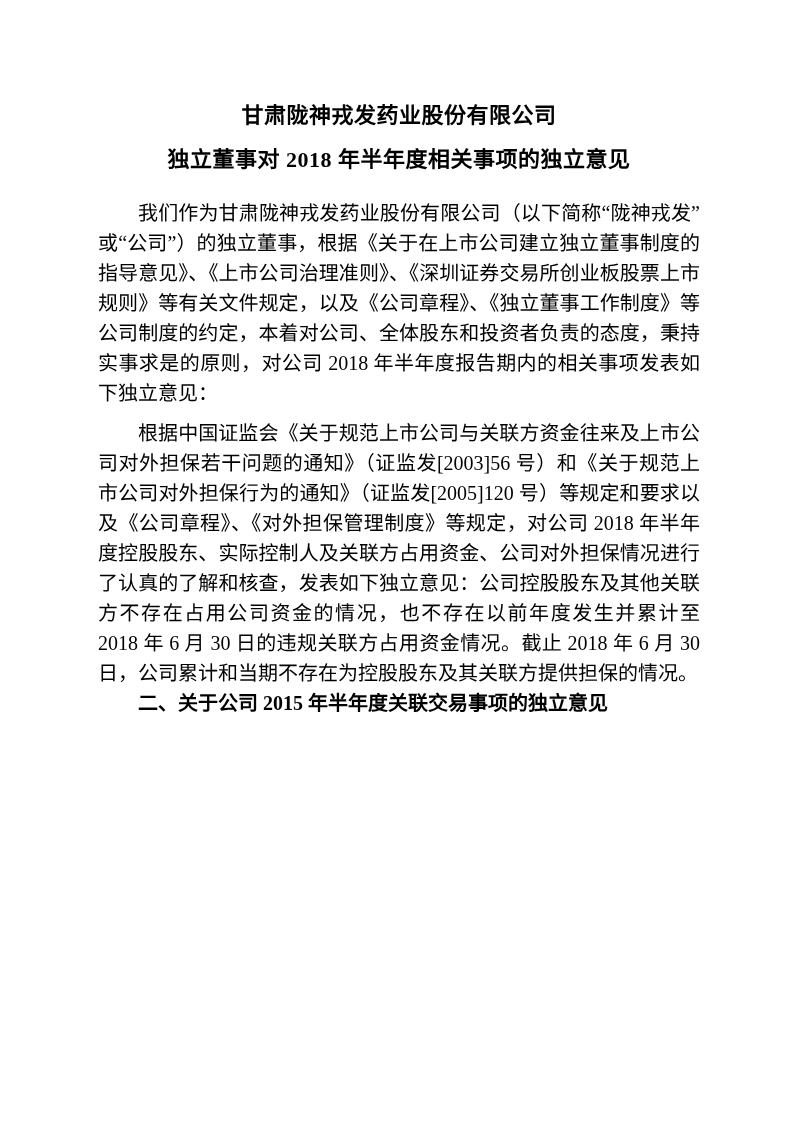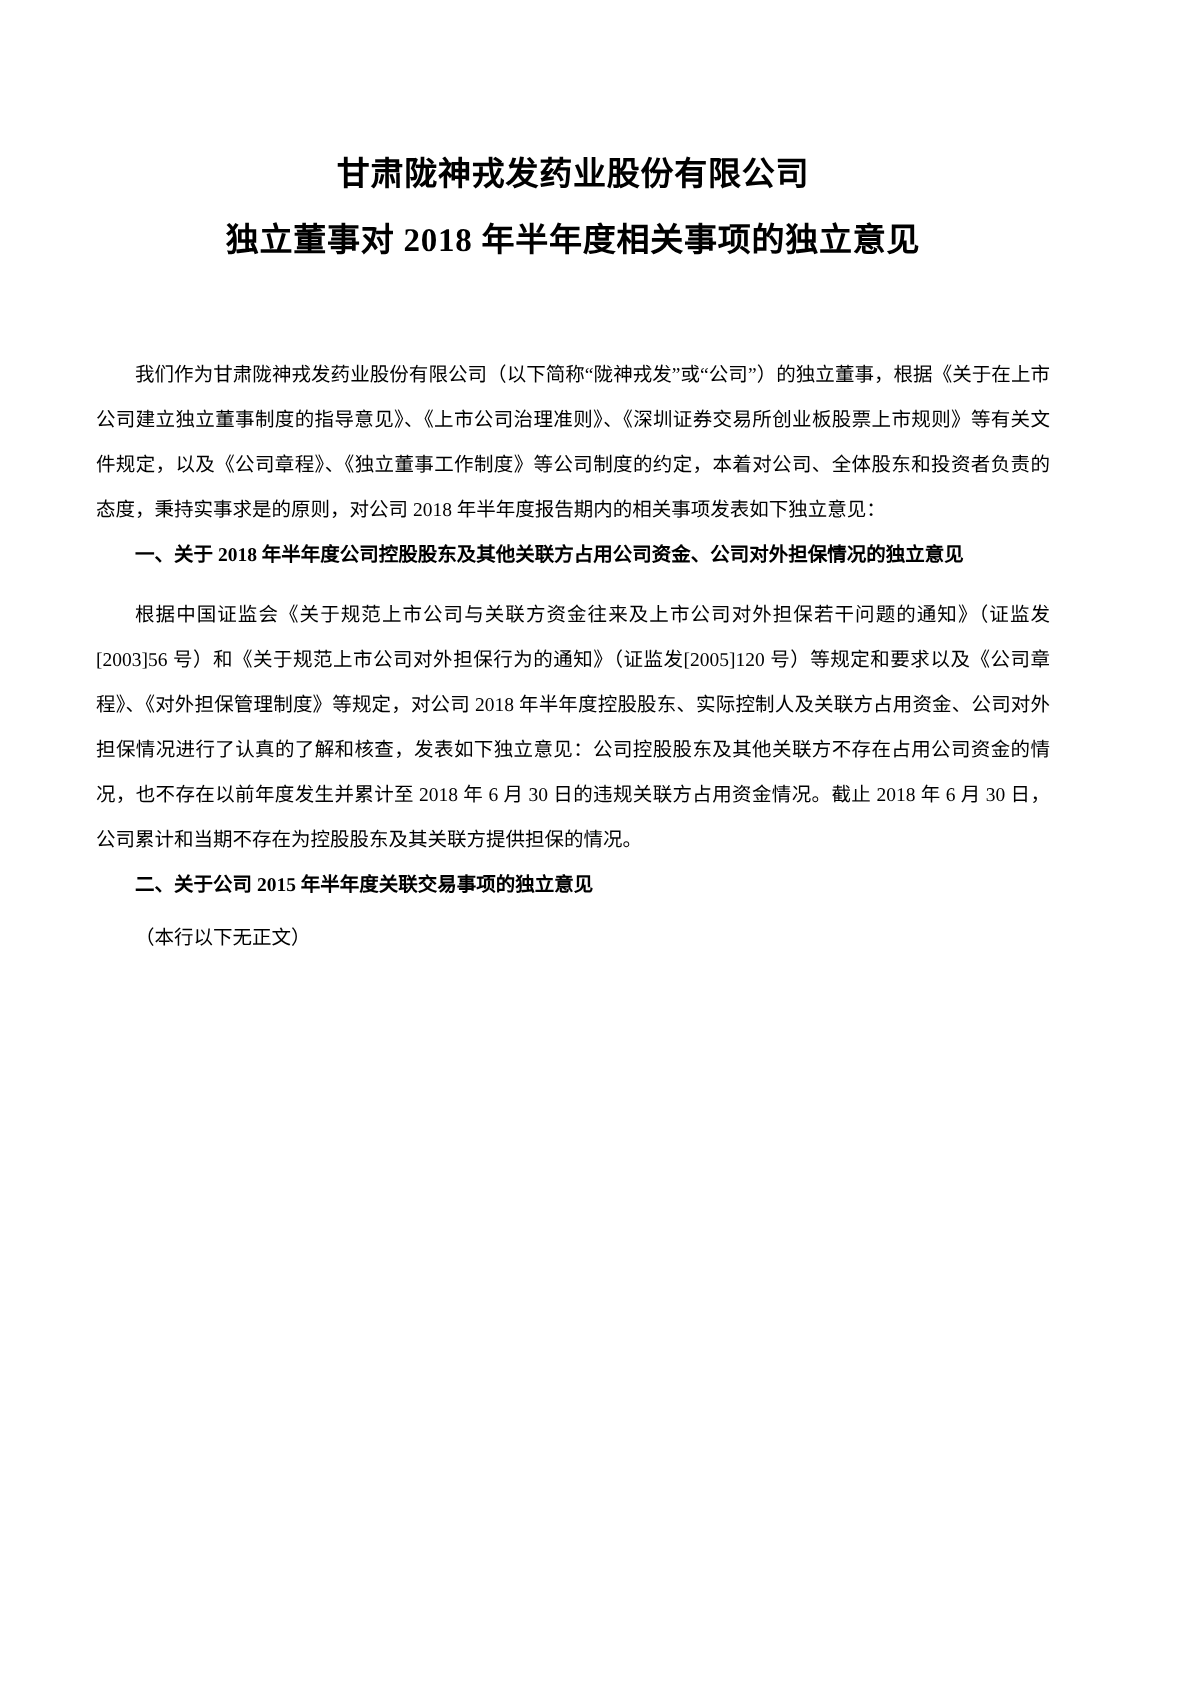--- a/index.html
+++ b/index.html
@@ -10,34 +10,34 @@
   }
   .page {
     position: relative;
     width: 793px;
     height: 1122px;
     margin: 0 auto;
     background: #ffffff;
     color: #000000;
     font-family: "Liberation Serif", "DejaVu Serif", serif;
     box-sizing: border-box;
-    padding: 94px 93px 0 64px;
+    padding: 94px 93px 0 98px;
     overflow: hidden;
   }
   .doc-title {
     margin: 0;
     font-size: 22px;
     line-height: 44px;
     font-weight: bold;
     text-align: center;
     letter-spacing: 0.5px;
   }
   .doc-body {
-    margin-top: 53px;
-    font-size: 13px;
+    margin-top: 16px;
+    font-size: 20px;
     line-height: 30px;
     text-align: justify;
   }
   .doc-body p {
     margin: 0;
     text-indent: 2em;
   }
   .doc-body p.heading {
     font-weight: bold;
   }
@@ -47,22 +47,20 @@
 </head>
 <body>
 
 <div class="page">
   <h1 class="doc-title">甘肃陇神戎发药业股份有限公司</h1>
   <h2 class="doc-title">独立董事对 2018 年半年度相关事项的独立意见</h2>
 
   <div class="doc-body">
     <p>我们作为甘肃陇神戎发药业股份有限公司（以下简称“陇神戎发”或“公司”）的独立董事，根据《关于在上市公司建立独立董事制度的指导意见》、《上市公司治理准则》、《深圳证券交易所创业板股票上市规则》等有关文件规定，以及《公司章程》、《独立董事工作制度》等公司制度的约定，本着对公司、全体股东和投资者负责的态度，秉持实事求是的原则，对公司 2018 年半年度报告期内的相关事项发表如下独立意见：</p>
 
-    <p class="heading">一、关于 2018 年半年度公司控股股东及其他关联方占用公司资金、公司对外担保情况的独立意见</p>
 
     <p class="gap-10">根据中国证监会《关于规范上市公司与关联方资金往来及上市公司对外担保若干问题的通知》（证监发[2003]56 号）和《关于规范上市公司对外担保行为的通知》（证监发[2005]120 号）等规定和要求以及《公司章程》、《对外担保管理制度》等规定，对公司 2018 年半年度控股股东、实际控制人及关联方占用资金、公司对外担保情况进行了认真的了解和核查，发表如下独立意见：公司控股股东及其他关联方不存在占用公司资金的情况，也不存在以前年度发生并累计至 2018 年 6 月 30 日的违规关联方占用资金情况。截止 2018 年 6 月 30 日，公司累计和当期不存在为控股股东及其关联方提供担保的情况。</p>
 
     <p class="heading">二、关于公司 2015 年半年度关联交易事项的独立意见</p>
 
 
-    <p class="gap-5">（本行以下无正文）</p>
   </div>
 </div>
 
 </body></html>

